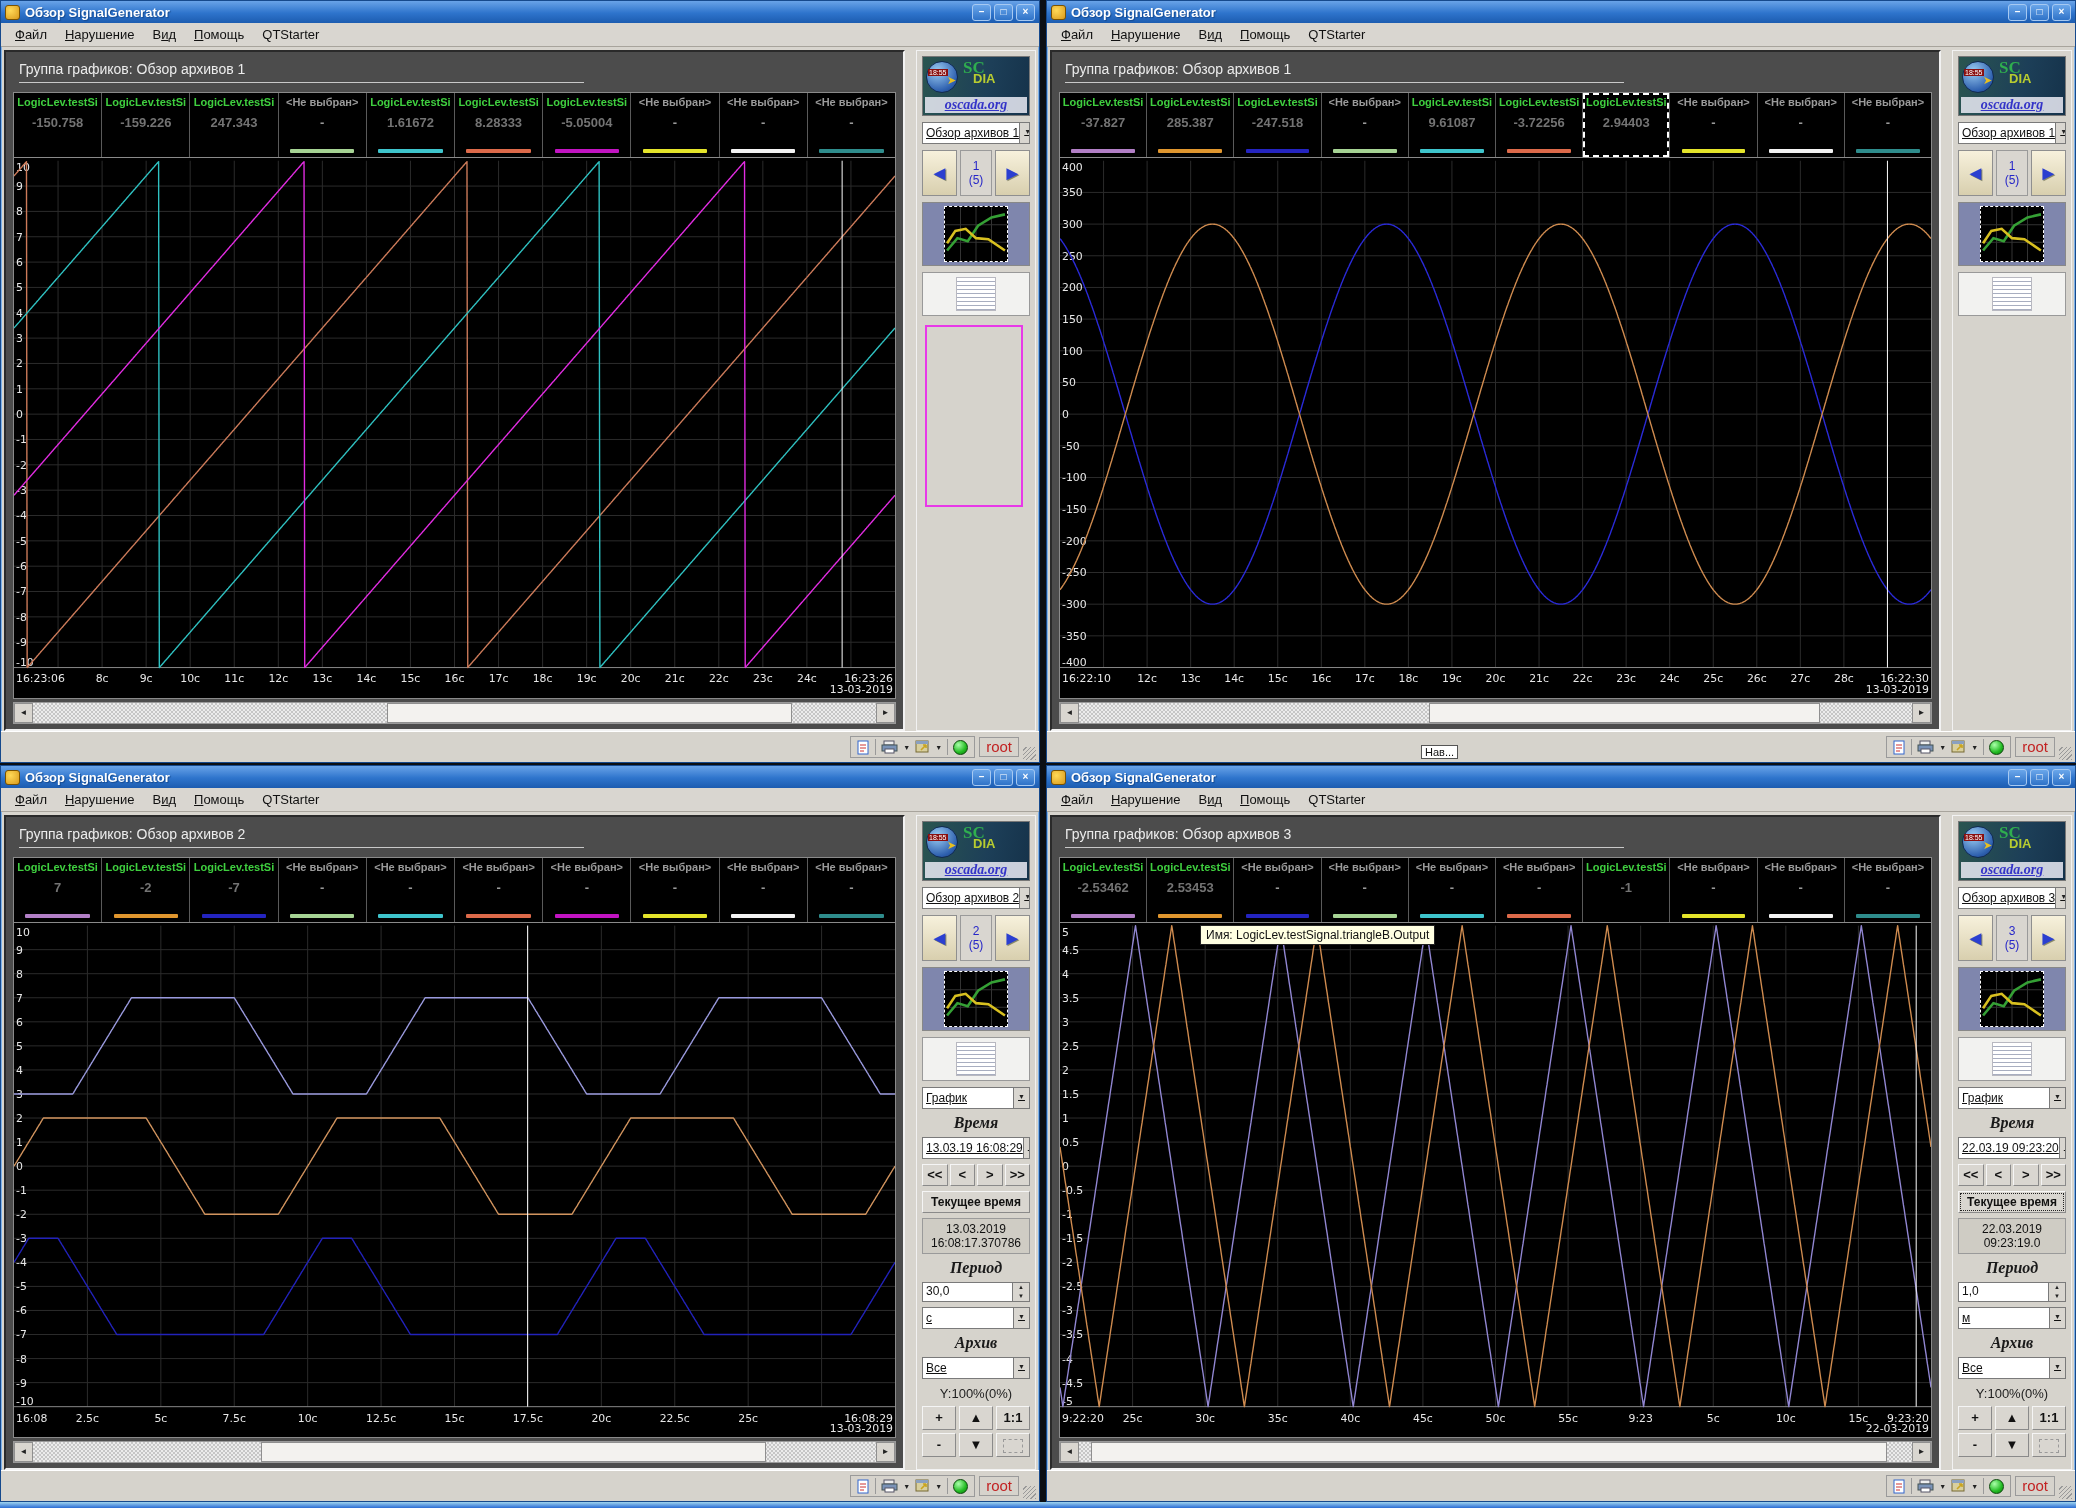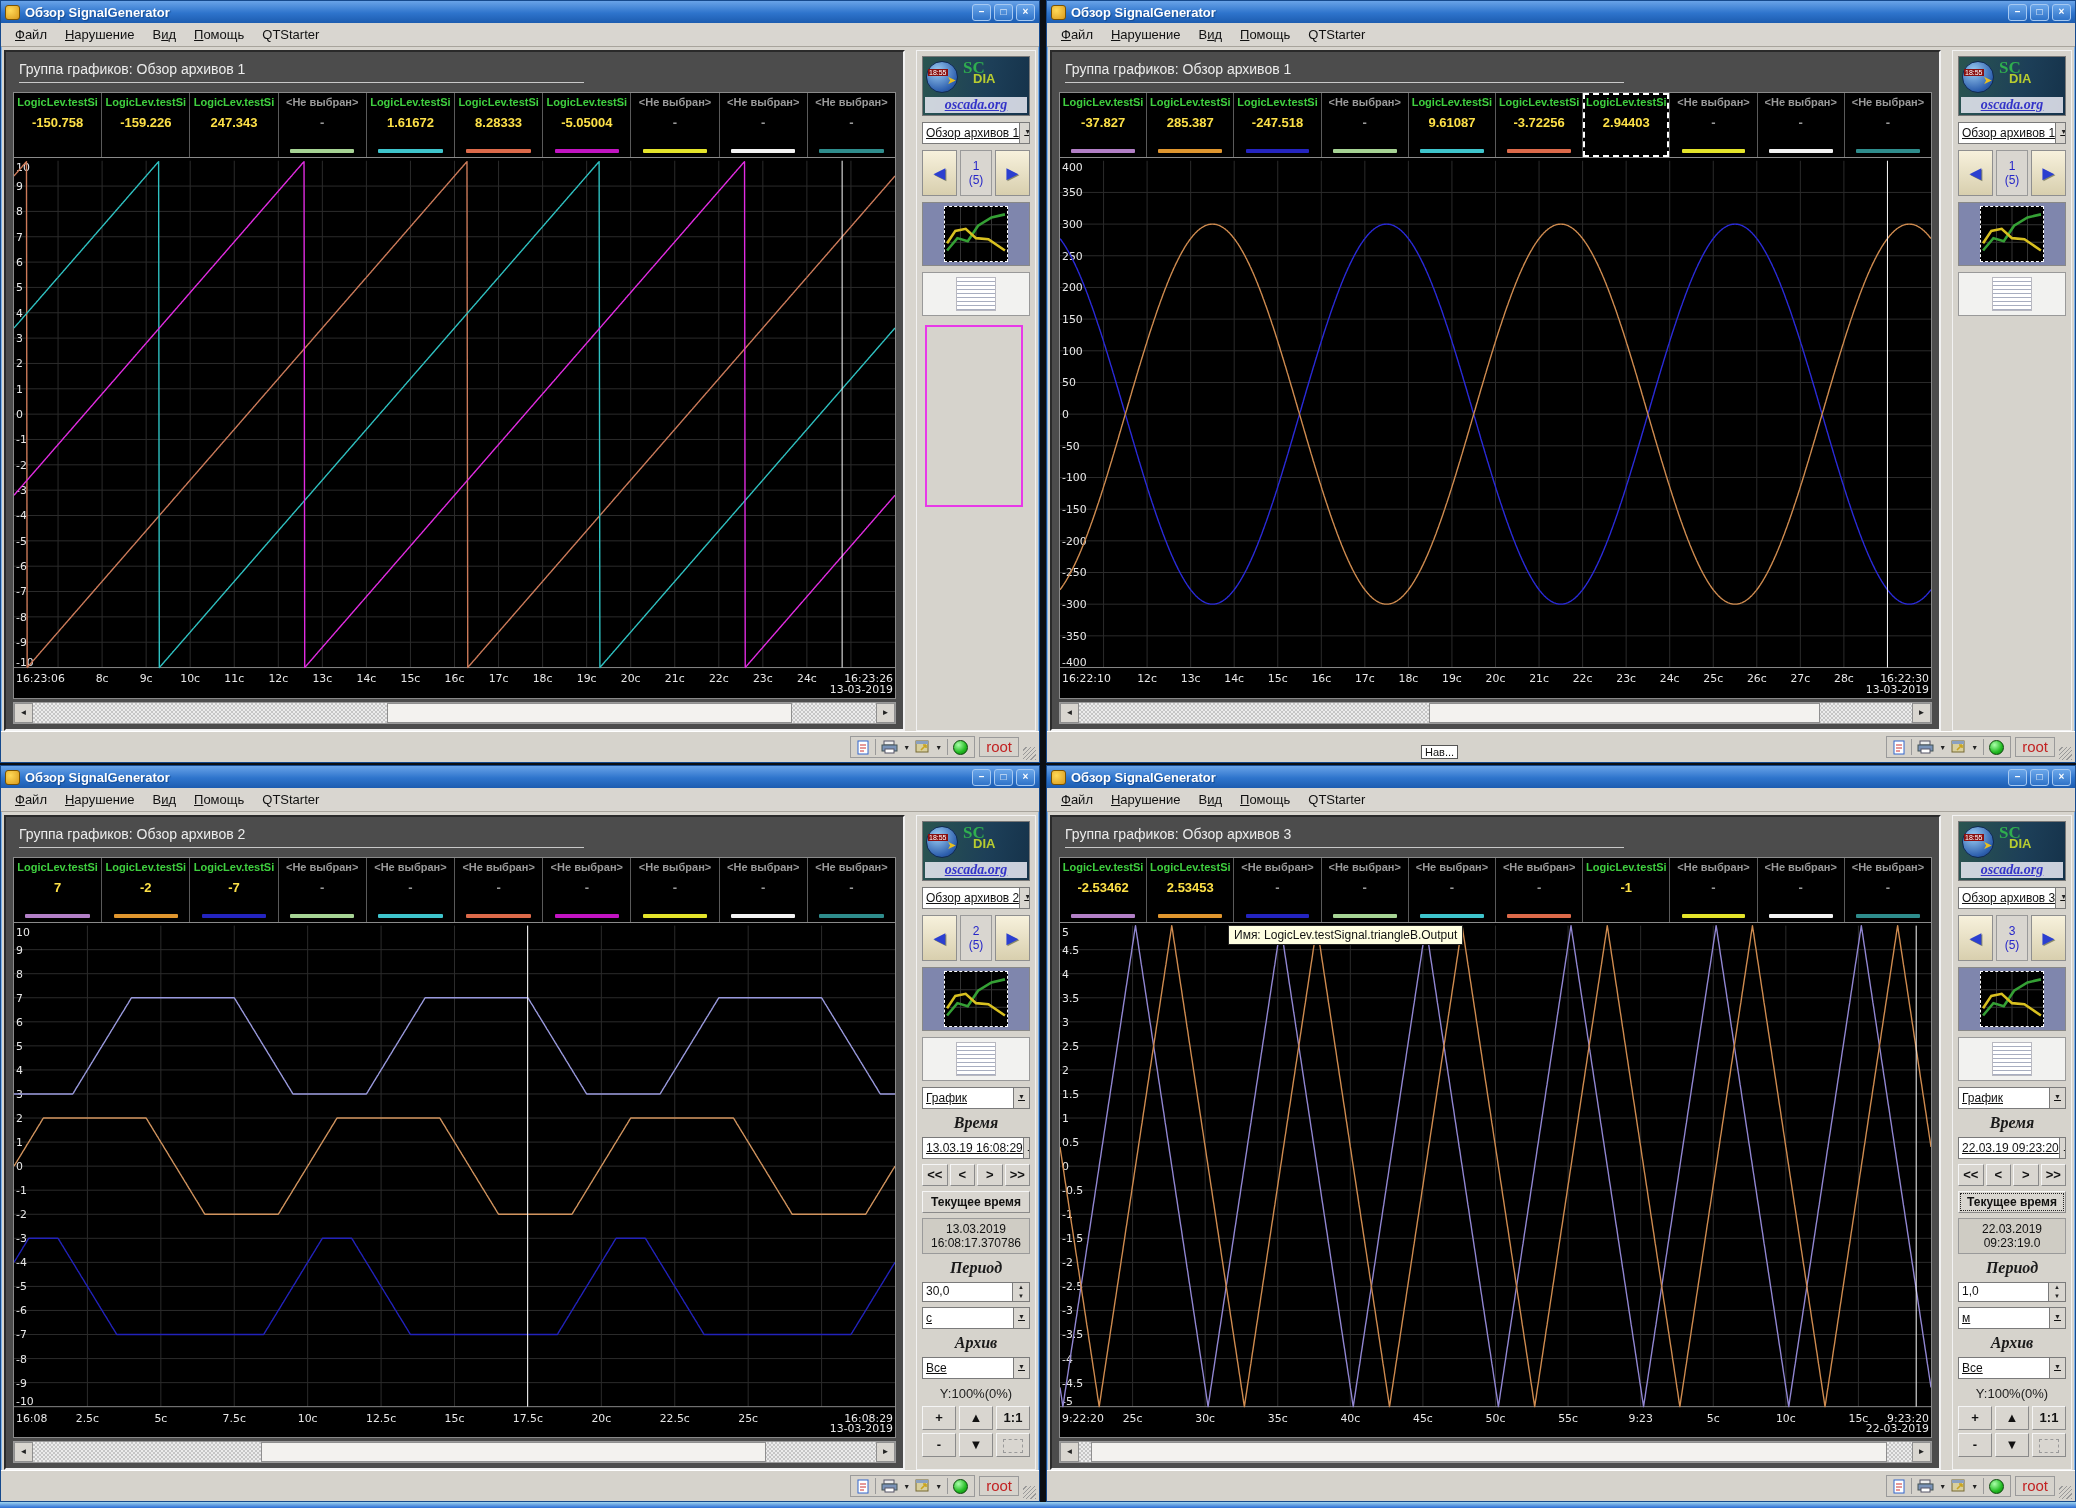--- a/index.html
+++ b/index.html
@@ -23,21 +23,21 @@
   .content{flex:1;display:flex;padding:3px 3px 0 3px;gap:11px;min-height:0;}
   .main-panel{flex:1;background:#4c4c4c;border:2px solid;border-color:#2a2a2a #f2f2f2 #f2f2f2 #2a2a2a;
               display:flex;flex-direction:column;min-width:0;padding:2px 7px 0 7px;box-sizing:border-box;}
   .group-title{color:#ececec;font-size:14px;padding:7px 4px 2px 6px;white-space:nowrap;}
   .group-underline{height:1px;background:#c9c9c9;width:64%;margin:3px 0 9px 6px;}
   .signal-header{display:flex;height:64px;flex:0 0 64px;background:#000;border:1px solid #8a8a8a;}
   .signal-cell{flex:1;border-right:1px solid #5a5a5a;display:flex;flex-direction:column;align-items:center;
                padding:3px 1px 4px;min-width:0;position:relative;box-sizing:border-box;}
   .signal-cell:last-child{border-right:none;}
   .signal-name{color:#3fcf3f;font-size:11px;font-weight:bold;white-space:nowrap;overflow:hidden;max-width:100%;}
-  .signal-value{color:#fde047;font-size:13px;font-weight:bold;margin-top:7px;}
+  .signal-value{color:#737373;font-size:13px;font-weight:bold;margin-top:7px;}
   .signal-cell.dim .signal-name,.signal-cell.dim .signal-value{color:#9a9a9a;}
   .signal-swatch{position:absolute;bottom:4px;left:13%;width:74%;height:4px;border-radius:1px;}
   .sel-overlay{display:none;position:absolute;inset:0;border:2px dashed #fff;}
   .signal-cell.selected .sel-overlay{display:block;}
   .chart-wrap{flex:1;position:relative;min-height:0;border:1px solid #8a8a8a;border-top:none;background:#000;}
   svg.chart{position:absolute;inset:0;width:100%;height:100%;display:block;}
   svg.chart text{font-family:"DejaVu Sans",sans-serif;fill:#e8e8e8;font-size:11px;}
   .tooltip{position:absolute;background:#ffffe1;border:1px solid #222;color:#111;font-size:12px;
            padding:2px 5px;white-space:nowrap;z-index:5;}
   .hscroll{height:20px;flex:0 0 20px;margin:3px 0 5px 0;display:flex;border:1px solid #9a9a9a;background:#d9d6d0;}
@@ -1041,21 +1041,21 @@
             <text x="660" y="501" text-anchor="middle">5с</text>
             <text x="733.3040000000001" y="501" text-anchor="middle">10с</text>
             <text x="806.6959999999999" y="501" text-anchor="middle">15с</text>
             <text x="2" y="501">9:22:20</text>
             <text x="878" y="501" text-anchor="end">9:23:20</text>
             <text x="878" y="512" text-anchor="end">22-03-2019</text>
             <polyline points="0.0,466.6 0.7,471.4 1.5,476.3 2.2,481.1 2.9,486.0 3.7,481.1 4.4,476.3 5.1,471.4 5.9,466.6 6.6,461.7 7.3,456.8 8.1,452.0 8.8,447.1 9.5,442.3 10.3,437.4 11.0,432.5 11.7,427.7 12.5,422.8 13.2,418.0 13.9,413.1 14.7,408.2 15.4,403.4 16.1,398.5 16.9,393.7 17.6,388.8 18.3,383.9 19.1,379.1 19.8,374.2 20.5,369.4 21.3,364.5 22.0,359.6 22.7,354.8 23.5,349.9 24.2,345.1 24.9,340.2 25.7,335.3 26.4,330.5 27.1,325.6 27.9,320.8 28.6,315.9 29.3,311.0 30.1,306.2 30.8,301.3 31.5,296.5 32.3,291.6 33.0,286.7 33.7,281.9 34.5,277.0 35.2,272.2 35.9,267.3 36.7,262.4 37.4,257.6 38.1,252.7 38.9,247.9 39.6,243.0 40.3,238.1 41.1,233.3 41.8,228.4 42.5,223.6 43.3,218.7 44.0,213.8 44.7,209.0 45.5,204.1 46.2,199.3 46.9,194.4 47.7,189.5 48.4,184.7 49.1,179.8 49.9,175.0 50.6,170.1 51.3,165.2 52.1,160.4 52.8,155.5 53.5,150.7 54.3,145.8 55.0,140.9 55.7,136.1 56.5,131.2 57.2,126.4 57.9,121.5 58.7,116.6 59.4,111.8 60.1,106.9 60.9,102.1 61.6,97.2 62.3,92.3 63.1,87.5 63.8,82.6 64.5,77.8 65.3,72.9 66.0,68.0 66.7,63.2 67.5,58.3 68.2,53.5 68.9,48.6 69.7,43.7 70.4,38.9 71.1,34.0 71.9,29.2 72.6,24.3 73.3,19.4 74.1,14.6 74.8,9.7 75.5,4.9 76.3,0.0 77.0,4.9 77.7,9.7 78.5,14.6 79.2,19.4 79.9,24.3 80.7,29.2 81.4,34.0 82.1,38.9 82.9,43.7 83.6,48.6 84.3,53.5 85.1,58.3 85.8,63.2 86.5,68.0 87.3,72.9 88.0,77.8 88.7,82.6 89.5,87.5 90.2,92.3 90.9,97.2 91.7,102.1 92.4,106.9 93.1,111.8 93.9,116.6 94.6,121.5 95.3,126.4 96.1,131.2 96.8,136.1 97.5,140.9 98.3,145.8 99.0,150.7 99.7,155.5 100.5,160.4 101.2,165.2 101.9,170.1 102.7,175.0 103.4,179.8 104.1,184.7 104.9,189.5 105.6,194.4 106.3,199.3 107.1,204.1 107.8,209.0 108.5,213.8 109.3,218.7 110.0,223.6 110.7,228.4 111.5,233.3 112.2,238.1 112.9,243.0 113.7,247.9 114.4,252.7 115.1,257.6 115.9,262.4 116.6,267.3 117.3,272.2 118.1,277.0 118.8,281.9 119.5,286.7 120.3,291.6 121.0,296.5 121.7,301.3 122.5,306.2 123.2,311.0 123.9,315.9 124.7,320.8 125.4,325.6 126.1,330.5 126.9,335.3 127.6,340.2 128.3,345.1 129.1,349.9 129.8,354.8 130.5,359.6 131.3,364.5 132.0,369.4 132.7,374.2 133.5,379.1 134.2,383.9 134.9,388.8 135.7,393.7 136.4,398.5 137.1,403.4 137.9,408.2 138.6,413.1 139.3,418.0 140.1,422.8 140.8,427.7 141.5,432.5 142.3,437.4 143.0,442.3 143.7,447.1 144.5,452.0 145.2,456.8 145.9,461.7 146.7,466.6 147.4,471.4 148.1,476.3 148.9,481.1 149.6,486.0 150.3,481.1 151.1,476.3 151.8,471.4 152.5,466.6 153.3,461.7 154.0,456.8 154.7,452.0 155.5,447.1 156.2,442.3 156.9,437.4 157.7,432.5 158.4,427.7 159.1,422.8 159.9,418.0 160.6,413.1 161.3,408.2 162.1,403.4 162.8,398.5 163.5,393.7 164.3,388.8 165.0,383.9 165.7,379.1 166.5,374.2 167.2,369.4 167.9,364.5 168.7,359.6 169.4,354.8 170.1,349.9 170.9,345.1 171.6,340.2 172.3,335.3 173.1,330.5 173.8,325.6 174.5,320.8 175.3,315.9 176.0,311.0 176.7,306.2 177.5,301.3 178.2,296.5 178.9,291.6 179.7,286.7 180.4,281.9 181.1,277.0 181.9,272.2 182.6,267.3 183.3,262.4 184.1,257.6 184.8,252.7 185.5,247.9 186.3,243.0 187.0,238.1 187.7,233.3 188.5,228.4 189.2,223.6 189.9,218.7 190.7,213.8 191.4,209.0 192.1,204.1 192.9,199.3 193.6,194.4 194.3,189.5 195.1,184.7 195.8,179.8 196.5,175.0 197.3,170.1 198.0,165.2 198.7,160.4 199.5,155.5 200.2,150.7 200.9,145.8 201.7,140.9 202.4,136.1 203.1,131.2 203.9,126.4 204.6,121.5 205.3,116.6 206.1,111.8 206.8,106.9 207.5,102.1 208.3,97.2 209.0,92.3 209.7,87.5 210.5,82.6 211.2,77.8 211.9,72.9 212.7,68.0 213.4,63.2 214.1,58.3 214.9,53.5 215.6,48.6 216.3,43.7 217.1,38.9 217.8,34.0 218.5,29.2 219.3,24.3 220.0,19.4 220.7,14.6 221.5,9.7 222.2,4.9 222.9,0.0 223.7,4.9 224.4,9.7 225.1,14.6 225.9,19.4 226.6,24.3 227.3,29.2 228.1,34.0 228.8,38.9 229.5,43.7 230.3,48.6 231.0,53.5 231.7,58.3 232.5,63.2 233.2,68.0 233.9,72.9 234.7,77.8 235.4,82.6 236.1,87.5 236.9,92.3 237.6,97.2 238.3,102.1 239.1,106.9 239.8,111.8 240.5,116.6 241.3,121.5 242.0,126.4 242.7,131.2 243.5,136.1 244.2,140.9 244.9,145.8 245.7,150.7 246.4,155.5 247.1,160.4 247.9,165.2 248.6,170.1 249.3,175.0 250.1,179.8 250.8,184.7 251.5,189.5 252.3,194.4 253.0,199.3 253.7,204.1 254.5,209.0 255.2,213.8 255.9,218.7 256.7,223.6 257.4,228.4 258.1,233.3 258.9,238.1 259.6,243.0 260.3,247.9 261.1,252.7 261.8,257.6 262.5,262.4 263.3,267.3 264.0,272.2 264.7,277.0 265.5,281.9 266.2,286.7 266.9,291.6 267.7,296.5 268.4,301.3 269.1,306.2 269.9,311.0 270.6,315.9 271.3,320.8 272.1,325.6 272.8,330.5 273.5,335.3 274.3,340.2 275.0,345.1 275.7,349.9 276.5,354.8 277.2,359.6 277.9,364.5 278.7,369.4 279.4,374.2 280.1,379.1 280.9,383.9 281.6,388.8 282.3,393.7 283.1,398.5 283.8,403.4 284.5,408.2 285.3,413.1 286.0,418.0 286.7,422.8 287.5,427.7 288.2,432.5 288.9,437.4 289.7,442.3 290.4,447.1 291.1,452.0 291.9,456.8 292.6,461.7 293.3,466.6 294.1,471.4 294.8,476.3 295.5,481.1 296.3,486.0 297.0,481.1 297.7,476.3 298.5,471.4 299.2,466.6 299.9,461.7 300.7,456.8 301.4,452.0 302.1,447.1 302.9,442.3 303.6,437.4 304.3,432.5 305.1,427.7 305.8,422.8 306.5,418.0 307.3,413.1 308.0,408.2 308.7,403.4 309.5,398.5 310.2,393.7 310.9,388.8 311.7,383.9 312.4,379.1 313.1,374.2 313.9,369.4 314.6,364.5 315.3,359.6 316.1,354.8 316.8,349.9 317.5,345.1 318.3,340.2 319.0,335.3 319.7,330.5 320.5,325.6 321.2,320.8 321.9,315.9 322.7,311.0 323.4,306.2 324.1,301.3 324.9,296.5 325.6,291.6 326.3,286.7 327.1,281.9 327.8,277.0 328.5,272.2 329.3,267.3 330.0,262.4 330.7,257.6 331.5,252.7 332.2,247.9 332.9,243.0 333.7,238.1 334.4,233.3 335.1,228.4 335.9,223.6 336.6,218.7 337.3,213.8 338.1,209.0 338.8,204.1 339.5,199.3 340.3,194.4 341.0,189.5 341.7,184.7 342.5,179.8 343.2,175.0 343.9,170.1 344.7,165.2 345.4,160.4 346.1,155.5 346.9,150.7 347.6,145.8 348.3,140.9 349.1,136.1 349.8,131.2 350.5,126.4 351.3,121.5 352.0,116.6 352.7,111.8 353.5,106.9 354.2,102.1 354.9,97.2 355.7,92.3 356.4,87.5 357.1,82.6 357.9,77.8 358.6,72.9 359.3,68.0 360.1,63.2 360.8,58.3 361.5,53.5 362.3,48.6 363.0,43.7 363.7,38.9 364.5,34.0 365.2,29.2 365.9,24.3 366.7,19.4 367.4,14.6 368.1,9.7 368.9,4.9 369.6,0.0 370.3,4.9 371.1,9.7 371.8,14.6 372.5,19.4 373.3,24.3 374.0,29.2 374.7,34.0 375.5,38.9 376.2,43.7 376.9,48.6 377.7,53.5 378.4,58.3 379.1,63.2 379.9,68.0 380.6,72.9 381.3,77.8 382.1,82.6 382.8,87.5 383.5,92.3 384.3,97.2 385.0,102.1 385.7,106.9 386.5,111.8 387.2,116.6 387.9,121.5 388.7,126.4 389.4,131.2 390.1,136.1 390.9,140.9 391.6,145.8 392.3,150.7 393.1,155.5 393.8,160.4 394.5,165.2 395.3,170.1 396.0,175.0 396.7,179.8 397.5,184.7 398.2,189.5 398.9,194.4 399.7,199.3 400.4,204.1 401.1,209.0 401.9,213.8 402.6,218.7 403.3,223.6 404.1,228.4 404.8,233.3 405.5,238.1 406.3,243.0 407.0,247.9 407.7,252.7 408.5,257.6 409.2,262.4 409.9,267.3 410.7,272.2 411.4,277.0 412.1,281.9 412.9,286.7 413.6,291.6 414.3,296.5 415.1,301.3 415.8,306.2 416.5,311.0 417.3,315.9 418.0,320.8 418.7,325.6 419.5,330.5 420.2,335.3 420.9,340.2 421.7,345.1 422.4,349.9 423.1,354.8 423.9,359.6 424.6,364.5 425.3,369.4 426.1,374.2 426.8,379.1 427.5,383.9 428.3,388.8 429.0,393.7 429.7,398.5 430.5,403.4 431.2,408.2 431.9,413.1 432.7,418.0 433.4,422.8 434.1,427.7 434.9,432.5 435.6,437.4 436.3,442.3 437.1,447.1 437.8,452.0 438.5,456.8 439.3,461.7 440.0,466.6 440.7,471.4 441.5,476.3 442.2,481.1 442.9,486.0 443.7,481.1 444.4,476.3 445.1,471.4 445.9,466.6 446.6,461.7 447.3,456.8 448.1,452.0 448.8,447.1 449.5,442.3 450.3,437.4 451.0,432.5 451.7,427.7 452.5,422.8 453.2,418.0 453.9,413.1 454.7,408.2 455.4,403.4 456.1,398.5 456.9,393.7 457.6,388.8 458.3,383.9 459.1,379.1 459.8,374.2 460.5,369.4 461.3,364.5 462.0,359.6 462.7,354.8 463.5,349.9 464.2,345.1 464.9,340.2 465.7,335.3 466.4,330.5 467.1,325.6 467.9,320.8 468.6,315.9 469.3,311.0 470.1,306.2 470.8,301.3 471.5,296.5 472.3,291.6 473.0,286.7 473.7,281.9 474.5,277.0 475.2,272.2 475.9,267.3 476.7,262.4 477.4,257.6 478.1,252.7 478.9,247.9 479.6,243.0 480.3,238.1 481.1,233.3 481.8,228.4 482.5,223.6 483.3,218.7 484.0,213.8 484.7,209.0 485.5,204.1 486.2,199.3 486.9,194.4 487.7,189.5 488.4,184.7 489.1,179.8 489.9,175.0 490.6,170.1 491.3,165.2 492.1,160.4 492.8,155.5 493.5,150.7 494.3,145.8 495.0,140.9 495.7,136.1 496.5,131.2 497.2,126.4 497.9,121.5 498.7,116.6 499.4,111.8 500.1,106.9 500.9,102.1 501.6,97.2 502.3,92.3 503.1,87.5 503.8,82.6 504.5,77.8 505.3,72.9 506.0,68.0 506.7,63.2 507.5,58.3 508.2,53.5 508.9,48.6 509.7,43.7 510.4,38.9 511.1,34.0 511.9,29.2 512.6,24.3 513.3,19.4 514.1,14.6 514.8,9.7 515.5,4.9 516.3,0.0 517.0,4.9 517.7,9.7 518.5,14.6 519.2,19.4 519.9,24.3 520.7,29.2 521.4,34.0 522.1,38.9 522.9,43.7 523.6,48.6 524.3,53.5 525.1,58.3 525.8,63.2 526.5,68.0 527.3,72.9 528.0,77.8 528.7,82.6 529.5,87.5 530.2,92.3 530.9,97.2 531.7,102.1 532.4,106.9 533.1,111.8 533.9,116.6 534.6,121.5 535.3,126.4 536.1,131.2 536.8,136.1 537.5,140.9 538.3,145.8 539.0,150.7 539.7,155.5 540.5,160.4 541.2,165.2 541.9,170.1 542.7,175.0 543.4,179.8 544.1,184.7 544.9,189.5 545.6,194.4 546.3,199.3 547.1,204.1 547.8,209.0 548.5,213.8 549.3,218.7 550.0,223.6 550.7,228.4 551.5,233.3 552.2,238.1 552.9,243.0 553.7,247.9 554.4,252.7 555.1,257.6 555.9,262.4 556.6,267.3 557.3,272.2 558.1,277.0 558.8,281.9 559.5,286.7 560.3,291.6 561.0,296.5 561.7,301.3 562.5,306.2 563.2,311.0 563.9,315.9 564.7,320.8 565.4,325.6 566.1,330.5 566.9,335.3 567.6,340.2 568.3,345.1 569.1,349.9 569.8,354.8 570.5,359.6 571.3,364.5 572.0,369.4 572.7,374.2 573.5,379.1 574.2,383.9 574.9,388.8 575.7,393.7 576.4,398.5 577.1,403.4 577.9,408.2 578.6,413.1 579.3,418.0 580.1,422.8 580.8,427.7 581.5,432.5 582.3,437.4 583.0,442.3 583.7,447.1 584.5,452.0 585.2,456.8 585.9,461.7 586.7,466.6 587.4,471.4 588.1,476.3 588.9,481.1 589.6,486.0 590.3,481.1 591.1,476.3 591.8,471.4 592.5,466.6 593.3,461.7 594.0,456.8 594.7,452.0 595.5,447.1 596.2,442.3 596.9,437.4 597.7,432.5 598.4,427.7 599.1,422.8 599.9,418.0 600.6,413.1 601.3,408.2 602.1,403.4 602.8,398.5 603.5,393.7 604.3,388.8 605.0,383.9 605.7,379.1 606.5,374.2 607.2,369.4 607.9,364.5 608.7,359.6 609.4,354.8 610.1,349.9 610.9,345.1 611.6,340.2 612.3,335.3 613.1,330.5 613.8,325.6 614.5,320.8 615.3,315.9 616.0,311.0 616.7,306.2 617.5,301.3 618.2,296.5 618.9,291.6 619.7,286.7 620.4,281.9 621.1,277.0 621.9,272.2 622.6,267.3 623.3,262.4 624.1,257.6 624.8,252.7 625.5,247.9 626.3,243.0 627.0,238.1 627.7,233.3 628.5,228.4 629.2,223.6 629.9,218.7 630.7,213.8 631.4,209.0 632.1,204.1 632.9,199.3 633.6,194.4 634.3,189.5 635.1,184.7 635.8,179.8 636.5,175.0 637.3,170.1 638.0,165.2 638.7,160.4 639.5,155.5 640.2,150.7 640.9,145.8 641.7,140.9 642.4,136.1 643.1,131.2 643.9,126.4 644.6,121.5 645.3,116.6 646.1,111.8 646.8,106.9 647.5,102.1 648.3,97.2 649.0,92.3 649.7,87.5 650.5,82.6 651.2,77.8 651.9,72.9 652.7,68.0 653.4,63.2 654.1,58.3 654.9,53.5 655.6,48.6 656.3,43.7 657.1,38.9 657.8,34.0 658.5,29.2 659.3,24.3 660.0,19.4 660.7,14.6 661.5,9.7 662.2,4.9 662.9,0.0 663.7,4.9 664.4,9.7 665.1,14.6 665.9,19.4 666.6,24.3 667.3,29.2 668.1,34.0 668.8,38.9 669.5,43.7 670.3,48.6 671.0,53.5 671.7,58.3 672.5,63.2 673.2,68.0 673.9,72.9 674.7,77.8 675.4,82.6 676.1,87.5 676.9,92.3 677.6,97.2 678.3,102.1 679.1,106.9 679.8,111.8 680.5,116.6 681.3,121.5 682.0,126.4 682.7,131.2 683.5,136.1 684.2,140.9 684.9,145.8 685.7,150.7 686.4,155.5 687.1,160.4 687.9,165.2 688.6,170.1 689.3,175.0 690.1,179.8 690.8,184.7 691.5,189.5 692.3,194.4 693.0,199.3 693.7,204.1 694.5,209.0 695.2,213.8 695.9,218.7 696.7,223.6 697.4,228.4 698.1,233.3 698.9,238.1 699.6,243.0 700.3,247.9 701.1,252.7 701.8,257.6 702.5,262.4 703.3,267.3 704.0,272.2 704.7,277.0 705.5,281.9 706.2,286.7 706.9,291.6 707.7,296.5 708.4,301.3 709.1,306.2 709.9,311.0 710.6,315.9 711.3,320.8 712.1,325.6 712.8,330.5 713.5,335.3 714.3,340.2 715.0,345.1 715.7,349.9 716.5,354.8 717.2,359.6 717.9,364.5 718.7,369.4 719.4,374.2 720.1,379.1 720.9,383.9 721.6,388.8 722.3,393.7 723.1,398.5 723.8,403.4 724.5,408.2 725.3,413.1 726.0,418.0 726.7,422.8 727.5,427.7 728.2,432.5 728.9,437.4 729.7,442.3 730.4,447.1 731.1,452.0 731.9,456.8 732.6,461.7 733.3,466.6 734.1,471.4 734.8,476.3 735.5,481.1 736.3,486.0 737.0,481.1 737.7,476.3 738.5,471.4 739.2,466.6 739.9,461.7 740.7,456.8 741.4,452.0 742.1,447.1 742.9,442.3 743.6,437.4 744.3,432.5 745.1,427.7 745.8,422.8 746.5,418.0 747.3,413.1 748.0,408.2 748.7,403.4 749.5,398.5 750.2,393.7 750.9,388.8 751.7,383.9 752.4,379.1 753.1,374.2 753.9,369.4 754.6,364.5 755.3,359.6 756.1,354.8 756.8,349.9 757.5,345.1 758.3,340.2 759.0,335.3 759.7,330.5 760.5,325.6 761.2,320.8 761.9,315.9 762.7,311.0 763.4,306.2 764.1,301.3 764.9,296.5 765.6,291.6 766.3,286.7 767.1,281.9 767.8,277.0 768.5,272.2 769.3,267.3 770.0,262.4 770.7,257.6 771.5,252.7 772.2,247.9 772.9,243.0 773.7,238.1 774.4,233.3 775.1,228.4 775.9,223.6 776.6,218.7 777.3,213.8 778.1,209.0 778.8,204.1 779.5,199.3 780.3,194.4 781.0,189.5 781.7,184.7 782.5,179.8 783.2,175.0 783.9,170.1 784.7,165.2 785.4,160.4 786.1,155.5 786.9,150.7 787.6,145.8 788.3,140.9 789.1,136.1 789.8,131.2 790.5,126.4 791.3,121.5 792.0,116.6 792.7,111.8 793.5,106.9 794.2,102.1 794.9,97.2 795.7,92.3 796.4,87.5 797.1,82.6 797.9,77.8 798.6,72.9 799.3,68.0 800.1,63.2 800.8,58.3 801.5,53.5 802.3,48.6 803.0,43.7 803.7,38.9 804.5,34.0 805.2,29.2 805.9,24.3 806.7,19.4 807.4,14.6 808.1,9.7 808.9,4.9 809.6,0.0 810.3,4.9 811.1,9.7 811.8,14.6 812.5,19.4 813.3,24.3 814.0,29.2 814.7,34.0 815.5,38.9 816.2,43.7 816.9,48.6 817.7,53.5 818.4,58.3 819.1,63.2 819.9,68.0 820.6,72.9 821.3,77.8 822.1,82.6 822.8,87.5 823.5,92.3 824.3,97.2 825.0,102.1 825.7,106.9 826.5,111.8 827.2,116.6 827.9,121.5 828.7,126.4 829.4,131.2 830.1,136.1 830.9,140.9 831.6,145.8 832.3,150.7 833.1,155.5 833.8,160.4 834.5,165.2 835.3,170.1 836.0,175.0 836.7,179.8 837.5,184.7 838.2,189.5 838.9,194.4 839.7,199.3 840.4,204.1 841.1,209.0 841.9,213.8 842.6,218.7 843.3,223.6 844.1,228.4 844.8,233.3 845.5,238.1 846.3,243.0 847.0,247.9 847.7,252.7 848.5,257.6 849.2,262.4 849.9,267.3 850.7,272.2 851.4,277.0 852.1,281.9 852.9,286.7 853.6,291.6 854.3,296.5 855.1,301.3 855.8,306.2 856.5,311.0 857.3,315.9 858.0,320.8 858.7,325.6 859.5,330.5 860.2,335.3 860.9,340.2 861.7,345.1 862.4,349.9 863.1,354.8 863.9,359.6 864.6,364.5 865.3,369.4 866.1,374.2 866.8,379.1 867.5,383.9 868.3,388.8 869.0,393.7 869.7,398.5 870.5,403.4 871.2,408.2 871.9,413.1 872.7,418.0 873.4,422.8 874.1,427.7 874.9,432.5 875.6,437.4 876.3,442.3 877.1,447.1 877.8,452.0 878.5,456.8 879.3,461.7 880.0,466.6" fill="none" stroke="#9186d2" stroke-width="1.4" stroke-linejoin="round"></polyline>
             <polyline points="0.0,223.6 0.7,228.4 1.5,233.3 2.2,238.1 2.9,243.0 3.7,247.9 4.4,252.7 5.1,257.6 5.9,262.4 6.6,267.3 7.3,272.2 8.1,277.0 8.8,281.9 9.5,286.7 10.3,291.6 11.0,296.5 11.7,301.3 12.5,306.2 13.2,311.0 13.9,315.9 14.7,320.8 15.4,325.6 16.1,330.5 16.9,335.3 17.6,340.2 18.3,345.1 19.1,349.9 19.8,354.8 20.5,359.6 21.3,364.5 22.0,369.4 22.7,374.2 23.5,379.1 24.2,383.9 24.9,388.8 25.7,393.7 26.4,398.5 27.1,403.4 27.9,408.2 28.6,413.1 29.3,418.0 30.1,422.8 30.8,427.7 31.5,432.5 32.3,437.4 33.0,442.3 33.7,447.1 34.5,452.0 35.2,456.8 35.9,461.7 36.7,466.6 37.4,471.4 38.1,476.3 38.9,481.1 39.6,486.0 40.3,481.1 41.1,476.3 41.8,471.4 42.5,466.6 43.3,461.7 44.0,456.8 44.7,452.0 45.5,447.1 46.2,442.3 46.9,437.4 47.7,432.5 48.4,427.7 49.1,422.8 49.9,418.0 50.6,413.1 51.3,408.2 52.1,403.4 52.8,398.5 53.5,393.7 54.3,388.8 55.0,383.9 55.7,379.1 56.5,374.2 57.2,369.4 57.9,364.5 58.7,359.6 59.4,354.8 60.1,349.9 60.9,345.1 61.6,340.2 62.3,335.3 63.1,330.5 63.8,325.6 64.5,320.8 65.3,315.9 66.0,311.0 66.7,306.2 67.5,301.3 68.2,296.5 68.9,291.6 69.7,286.7 70.4,281.9 71.1,277.0 71.9,272.2 72.6,267.3 73.3,262.4 74.1,257.6 74.8,252.7 75.5,247.9 76.3,243.0 77.0,238.1 77.7,233.3 78.5,228.4 79.2,223.6 79.9,218.7 80.7,213.8 81.4,209.0 82.1,204.1 82.9,199.3 83.6,194.4 84.3,189.5 85.1,184.7 85.8,179.8 86.5,175.0 87.3,170.1 88.0,165.2 88.7,160.4 89.5,155.5 90.2,150.7 90.9,145.8 91.7,140.9 92.4,136.1 93.1,131.2 93.9,126.4 94.6,121.5 95.3,116.6 96.1,111.8 96.8,106.9 97.5,102.1 98.3,97.2 99.0,92.3 99.7,87.5 100.5,82.6 101.2,77.8 101.9,72.9 102.7,68.0 103.4,63.2 104.1,58.3 104.9,53.5 105.6,48.6 106.3,43.7 107.1,38.9 107.8,34.0 108.5,29.2 109.3,24.3 110.0,19.4 110.7,14.6 111.5,9.7 112.2,4.9 112.9,0.0 113.7,4.9 114.4,9.7 115.1,14.6 115.9,19.4 116.6,24.3 117.3,29.2 118.1,34.0 118.8,38.9 119.5,43.7 120.3,48.6 121.0,53.5 121.7,58.3 122.5,63.2 123.2,68.0 123.9,72.9 124.7,77.8 125.4,82.6 126.1,87.5 126.9,92.3 127.6,97.2 128.3,102.1 129.1,106.9 129.8,111.8 130.5,116.6 131.3,121.5 132.0,126.4 132.7,131.2 133.5,136.1 134.2,140.9 134.9,145.8 135.7,150.7 136.4,155.5 137.1,160.4 137.9,165.2 138.6,170.1 139.3,175.0 140.1,179.8 140.8,184.7 141.5,189.5 142.3,194.4 143.0,199.3 143.7,204.1 144.5,209.0 145.2,213.8 145.9,218.7 146.7,223.6 147.4,228.4 148.1,233.3 148.9,238.1 149.6,243.0 150.3,247.9 151.1,252.7 151.8,257.6 152.5,262.4 153.3,267.3 154.0,272.2 154.7,277.0 155.5,281.9 156.2,286.7 156.9,291.6 157.7,296.5 158.4,301.3 159.1,306.2 159.9,311.0 160.6,315.9 161.3,320.8 162.1,325.6 162.8,330.5 163.5,335.3 164.3,340.2 165.0,345.1 165.7,349.9 166.5,354.8 167.2,359.6 167.9,364.5 168.7,369.4 169.4,374.2 170.1,379.1 170.9,383.9 171.6,388.8 172.3,393.7 173.1,398.5 173.8,403.4 174.5,408.2 175.3,413.1 176.0,418.0 176.7,422.8 177.5,427.7 178.2,432.5 178.9,437.4 179.7,442.3 180.4,447.1 181.1,452.0 181.9,456.8 182.6,461.7 183.3,466.6 184.1,471.4 184.8,476.3 185.5,481.1 186.3,486.0 187.0,481.1 187.7,476.3 188.5,471.4 189.2,466.6 189.9,461.7 190.7,456.8 191.4,452.0 192.1,447.1 192.9,442.3 193.6,437.4 194.3,432.5 195.1,427.7 195.8,422.8 196.5,418.0 197.3,413.1 198.0,408.2 198.7,403.4 199.5,398.5 200.2,393.7 200.9,388.8 201.7,383.9 202.4,379.1 203.1,374.2 203.9,369.4 204.6,364.5 205.3,359.6 206.1,354.8 206.8,349.9 207.5,345.1 208.3,340.2 209.0,335.3 209.7,330.5 210.5,325.6 211.2,320.8 211.9,315.9 212.7,311.0 213.4,306.2 214.1,301.3 214.9,296.5 215.6,291.6 216.3,286.7 217.1,281.9 217.8,277.0 218.5,272.2 219.3,267.3 220.0,262.4 220.7,257.6 221.5,252.7 222.2,247.9 222.9,243.0 223.7,238.1 224.4,233.3 225.1,228.4 225.9,223.6 226.6,218.7 227.3,213.8 228.1,209.0 228.8,204.1 229.5,199.3 230.3,194.4 231.0,189.5 231.7,184.7 232.5,179.8 233.2,175.0 233.9,170.1 234.7,165.2 235.4,160.4 236.1,155.5 236.9,150.7 237.6,145.8 238.3,140.9 239.1,136.1 239.8,131.2 240.5,126.4 241.3,121.5 242.0,116.6 242.7,111.8 243.5,106.9 244.2,102.1 244.9,97.2 245.7,92.3 246.4,87.5 247.1,82.6 247.9,77.8 248.6,72.9 249.3,68.0 250.1,63.2 250.8,58.3 251.5,53.5 252.3,48.6 253.0,43.7 253.7,38.9 254.5,34.0 255.2,29.2 255.9,24.3 256.7,19.4 257.4,14.6 258.1,9.7 258.9,4.9 259.6,0.0 260.3,4.9 261.1,9.7 261.8,14.6 262.5,19.4 263.3,24.3 264.0,29.2 264.7,34.0 265.5,38.9 266.2,43.7 266.9,48.6 267.7,53.5 268.4,58.3 269.1,63.2 269.9,68.0 270.6,72.9 271.3,77.8 272.1,82.6 272.8,87.5 273.5,92.3 274.3,97.2 275.0,102.1 275.7,106.9 276.5,111.8 277.2,116.6 277.9,121.5 278.7,126.4 279.4,131.2 280.1,136.1 280.9,140.9 281.6,145.8 282.3,150.7 283.1,155.5 283.8,160.4 284.5,165.2 285.3,170.1 286.0,175.0 286.7,179.8 287.5,184.7 288.2,189.5 288.9,194.4 289.7,199.3 290.4,204.1 291.1,209.0 291.9,213.8 292.6,218.7 293.3,223.6 294.1,228.4 294.8,233.3 295.5,238.1 296.3,243.0 297.0,247.9 297.7,252.7 298.5,257.6 299.2,262.4 299.9,267.3 300.7,272.2 301.4,277.0 302.1,281.9 302.9,286.7 303.6,291.6 304.3,296.5 305.1,301.3 305.8,306.2 306.5,311.0 307.3,315.9 308.0,320.8 308.7,325.6 309.5,330.5 310.2,335.3 310.9,340.2 311.7,345.1 312.4,349.9 313.1,354.8 313.9,359.6 314.6,364.5 315.3,369.4 316.1,374.2 316.8,379.1 317.5,383.9 318.3,388.8 319.0,393.7 319.7,398.5 320.5,403.4 321.2,408.2 321.9,413.1 322.7,418.0 323.4,422.8 324.1,427.7 324.9,432.5 325.6,437.4 326.3,442.3 327.1,447.1 327.8,452.0 328.5,456.8 329.3,461.7 330.0,466.6 330.7,471.4 331.5,476.3 332.2,481.1 332.9,486.0 333.7,481.1 334.4,476.3 335.1,471.4 335.9,466.6 336.6,461.7 337.3,456.8 338.1,452.0 338.8,447.1 339.5,442.3 340.3,437.4 341.0,432.5 341.7,427.7 342.5,422.8 343.2,418.0 343.9,413.1 344.7,408.2 345.4,403.4 346.1,398.5 346.9,393.7 347.6,388.8 348.3,383.9 349.1,379.1 349.8,374.2 350.5,369.4 351.3,364.5 352.0,359.6 352.7,354.8 353.5,349.9 354.2,345.1 354.9,340.2 355.7,335.3 356.4,330.5 357.1,325.6 357.9,320.8 358.6,315.9 359.3,311.0 360.1,306.2 360.8,301.3 361.5,296.5 362.3,291.6 363.0,286.7 363.7,281.9 364.5,277.0 365.2,272.2 365.9,267.3 366.7,262.4 367.4,257.6 368.1,252.7 368.9,247.9 369.6,243.0 370.3,238.1 371.1,233.3 371.8,228.4 372.5,223.6 373.3,218.7 374.0,213.8 374.7,209.0 375.5,204.1 376.2,199.3 376.9,194.4 377.7,189.5 378.4,184.7 379.1,179.8 379.9,175.0 380.6,170.1 381.3,165.2 382.1,160.4 382.8,155.5 383.5,150.7 384.3,145.8 385.0,140.9 385.7,136.1 386.5,131.2 387.2,126.4 387.9,121.5 388.7,116.6 389.4,111.8 390.1,106.9 390.9,102.1 391.6,97.2 392.3,92.3 393.1,87.5 393.8,82.6 394.5,77.8 395.3,72.9 396.0,68.0 396.7,63.2 397.5,58.3 398.2,53.5 398.9,48.6 399.7,43.7 400.4,38.9 401.1,34.0 401.9,29.2 402.6,24.3 403.3,19.4 404.1,14.6 404.8,9.7 405.5,4.9 406.3,0.0 407.0,4.9 407.7,9.7 408.5,14.6 409.2,19.4 409.9,24.3 410.7,29.2 411.4,34.0 412.1,38.9 412.9,43.7 413.6,48.6 414.3,53.5 415.1,58.3 415.8,63.2 416.5,68.0 417.3,72.9 418.0,77.8 418.7,82.6 419.5,87.5 420.2,92.3 420.9,97.2 421.7,102.1 422.4,106.9 423.1,111.8 423.9,116.6 424.6,121.5 425.3,126.4 426.1,131.2 426.8,136.1 427.5,140.9 428.3,145.8 429.0,150.7 429.7,155.5 430.5,160.4 431.2,165.2 431.9,170.1 432.7,175.0 433.4,179.8 434.1,184.7 434.9,189.5 435.6,194.4 436.3,199.3 437.1,204.1 437.8,209.0 438.5,213.8 439.3,218.7 440.0,223.6 440.7,228.4 441.5,233.3 442.2,238.1 442.9,243.0 443.7,247.9 444.4,252.7 445.1,257.6 445.9,262.4 446.6,267.3 447.3,272.2 448.1,277.0 448.8,281.9 449.5,286.7 450.3,291.6 451.0,296.5 451.7,301.3 452.5,306.2 453.2,311.0 453.9,315.9 454.7,320.8 455.4,325.6 456.1,330.5 456.9,335.3 457.6,340.2 458.3,345.1 459.1,349.9 459.8,354.8 460.5,359.6 461.3,364.5 462.0,369.4 462.7,374.2 463.5,379.1 464.2,383.9 464.9,388.8 465.7,393.7 466.4,398.5 467.1,403.4 467.9,408.2 468.6,413.1 469.3,418.0 470.1,422.8 470.8,427.7 471.5,432.5 472.3,437.4 473.0,442.3 473.7,447.1 474.5,452.0 475.2,456.8 475.9,461.7 476.7,466.6 477.4,471.4 478.1,476.3 478.9,481.1 479.6,486.0 480.3,481.1 481.1,476.3 481.8,471.4 482.5,466.6 483.3,461.7 484.0,456.8 484.7,452.0 485.5,447.1 486.2,442.3 486.9,437.4 487.7,432.5 488.4,427.7 489.1,422.8 489.9,418.0 490.6,413.1 491.3,408.2 492.1,403.4 492.8,398.5 493.5,393.7 494.3,388.8 495.0,383.9 495.7,379.1 496.5,374.2 497.2,369.4 497.9,364.5 498.7,359.6 499.4,354.8 500.1,349.9 500.9,345.1 501.6,340.2 502.3,335.3 503.1,330.5 503.8,325.6 504.5,320.8 505.3,315.9 506.0,311.0 506.7,306.2 507.5,301.3 508.2,296.5 508.9,291.6 509.7,286.7 510.4,281.9 511.1,277.0 511.9,272.2 512.6,267.3 513.3,262.4 514.1,257.6 514.8,252.7 515.5,247.9 516.3,243.0 517.0,238.1 517.7,233.3 518.5,228.4 519.2,223.6 519.9,218.7 520.7,213.8 521.4,209.0 522.1,204.1 522.9,199.3 523.6,194.4 524.3,189.5 525.1,184.7 525.8,179.8 526.5,175.0 527.3,170.1 528.0,165.2 528.7,160.4 529.5,155.5 530.2,150.7 530.9,145.8 531.7,140.9 532.4,136.1 533.1,131.2 533.9,126.4 534.6,121.5 535.3,116.6 536.1,111.8 536.8,106.9 537.5,102.1 538.3,97.2 539.0,92.3 539.7,87.5 540.5,82.6 541.2,77.8 541.9,72.9 542.7,68.0 543.4,63.2 544.1,58.3 544.9,53.5 545.6,48.6 546.3,43.7 547.1,38.9 547.8,34.0 548.5,29.2 549.3,24.3 550.0,19.4 550.7,14.6 551.5,9.7 552.2,4.9 552.9,0.0 553.7,4.9 554.4,9.7 555.1,14.6 555.9,19.4 556.6,24.3 557.3,29.2 558.1,34.0 558.8,38.9 559.5,43.7 560.3,48.6 561.0,53.5 561.7,58.3 562.5,63.2 563.2,68.0 563.9,72.9 564.7,77.8 565.4,82.6 566.1,87.5 566.9,92.3 567.6,97.2 568.3,102.1 569.1,106.9 569.8,111.8 570.5,116.6 571.3,121.5 572.0,126.4 572.7,131.2 573.5,136.1 574.2,140.9 574.9,145.8 575.7,150.7 576.4,155.5 577.1,160.4 577.9,165.2 578.6,170.1 579.3,175.0 580.1,179.8 580.8,184.7 581.5,189.5 582.3,194.4 583.0,199.3 583.7,204.1 584.5,209.0 585.2,213.8 585.9,218.7 586.7,223.6 587.4,228.4 588.1,233.3 588.9,238.1 589.6,243.0 590.3,247.9 591.1,252.7 591.8,257.6 592.5,262.4 593.3,267.3 594.0,272.2 594.7,277.0 595.5,281.9 596.2,286.7 596.9,291.6 597.7,296.5 598.4,301.3 599.1,306.2 599.9,311.0 600.6,315.9 601.3,320.8 602.1,325.6 602.8,330.5 603.5,335.3 604.3,340.2 605.0,345.1 605.7,349.9 606.5,354.8 607.2,359.6 607.9,364.5 608.7,369.4 609.4,374.2 610.1,379.1 610.9,383.9 611.6,388.8 612.3,393.7 613.1,398.5 613.8,403.4 614.5,408.2 615.3,413.1 616.0,418.0 616.7,422.8 617.5,427.7 618.2,432.5 618.9,437.4 619.7,442.3 620.4,447.1 621.1,452.0 621.9,456.8 622.6,461.7 623.3,466.6 624.1,471.4 624.8,476.3 625.5,481.1 626.3,486.0 627.0,481.1 627.7,476.3 628.5,471.4 629.2,466.6 629.9,461.7 630.7,456.8 631.4,452.0 632.1,447.1 632.9,442.3 633.6,437.4 634.3,432.5 635.1,427.7 635.8,422.8 636.5,418.0 637.3,413.1 638.0,408.2 638.7,403.4 639.5,398.5 640.2,393.7 640.9,388.8 641.7,383.9 642.4,379.1 643.1,374.2 643.9,369.4 644.6,364.5 645.3,359.6 646.1,354.8 646.8,349.9 647.5,345.1 648.3,340.2 649.0,335.3 649.7,330.5 650.5,325.6 651.2,320.8 651.9,315.9 652.7,311.0 653.4,306.2 654.1,301.3 654.9,296.5 655.6,291.6 656.3,286.7 657.1,281.9 657.8,277.0 658.5,272.2 659.3,267.3 660.0,262.4 660.7,257.6 661.5,252.7 662.2,247.9 662.9,243.0 663.7,238.1 664.4,233.3 665.1,228.4 665.9,223.6 666.6,218.7 667.3,213.8 668.1,209.0 668.8,204.1 669.5,199.3 670.3,194.4 671.0,189.5 671.7,184.7 672.5,179.8 673.2,175.0 673.9,170.1 674.7,165.2 675.4,160.4 676.1,155.5 676.9,150.7 677.6,145.8 678.3,140.9 679.1,136.1 679.8,131.2 680.5,126.4 681.3,121.5 682.0,116.6 682.7,111.8 683.5,106.9 684.2,102.1 684.9,97.2 685.7,92.3 686.4,87.5 687.1,82.6 687.9,77.8 688.6,72.9 689.3,68.0 690.1,63.2 690.8,58.3 691.5,53.5 692.3,48.6 693.0,43.7 693.7,38.9 694.5,34.0 695.2,29.2 695.9,24.3 696.7,19.4 697.4,14.6 698.1,9.7 698.9,4.9 699.6,0.0 700.3,4.9 701.1,9.7 701.8,14.6 702.5,19.4 703.3,24.3 704.0,29.2 704.7,34.0 705.5,38.9 706.2,43.7 706.9,48.6 707.7,53.5 708.4,58.3 709.1,63.2 709.9,68.0 710.6,72.9 711.3,77.8 712.1,82.6 712.8,87.5 713.5,92.3 714.3,97.2 715.0,102.1 715.7,106.9 716.5,111.8 717.2,116.6 717.9,121.5 718.7,126.4 719.4,131.2 720.1,136.1 720.9,140.9 721.6,145.8 722.3,150.7 723.1,155.5 723.8,160.4 724.5,165.2 725.3,170.1 726.0,175.0 726.7,179.8 727.5,184.7 728.2,189.5 728.9,194.4 729.7,199.3 730.4,204.1 731.1,209.0 731.9,213.8 732.6,218.7 733.3,223.6 734.1,228.4 734.8,233.3 735.5,238.1 736.3,243.0 737.0,247.9 737.7,252.7 738.5,257.6 739.2,262.4 739.9,267.3 740.7,272.2 741.4,277.0 742.1,281.9 742.9,286.7 743.6,291.6 744.3,296.5 745.1,301.3 745.8,306.2 746.5,311.0 747.3,315.9 748.0,320.8 748.7,325.6 749.5,330.5 750.2,335.3 750.9,340.2 751.7,345.1 752.4,349.9 753.1,354.8 753.9,359.6 754.6,364.5 755.3,369.4 756.1,374.2 756.8,379.1 757.5,383.9 758.3,388.8 759.0,393.7 759.7,398.5 760.5,403.4 761.2,408.2 761.9,413.1 762.7,418.0 763.4,422.8 764.1,427.7 764.9,432.5 765.6,437.4 766.3,442.3 767.1,447.1 767.8,452.0 768.5,456.8 769.3,461.7 770.0,466.6 770.7,471.4 771.5,476.3 772.2,481.1 772.9,486.0 773.7,481.1 774.4,476.3 775.1,471.4 775.9,466.6 776.6,461.7 777.3,456.8 778.1,452.0 778.8,447.1 779.5,442.3 780.3,437.4 781.0,432.5 781.7,427.7 782.5,422.8 783.2,418.0 783.9,413.1 784.7,408.2 785.4,403.4 786.1,398.5 786.9,393.7 787.6,388.8 788.3,383.9 789.1,379.1 789.8,374.2 790.5,369.4 791.3,364.5 792.0,359.6 792.7,354.8 793.5,349.9 794.2,345.1 794.9,340.2 795.7,335.3 796.4,330.5 797.1,325.6 797.9,320.8 798.6,315.9 799.3,311.0 800.1,306.2 800.8,301.3 801.5,296.5 802.3,291.6 803.0,286.7 803.7,281.9 804.5,277.0 805.2,272.2 805.9,267.3 806.7,262.4 807.4,257.6 808.1,252.7 808.9,247.9 809.6,243.0 810.3,238.1 811.1,233.3 811.8,228.4 812.5,223.6 813.3,218.7 814.0,213.8 814.7,209.0 815.5,204.1 816.2,199.3 816.9,194.4 817.7,189.5 818.4,184.7 819.1,179.8 819.9,175.0 820.6,170.1 821.3,165.2 822.1,160.4 822.8,155.5 823.5,150.7 824.3,145.8 825.0,140.9 825.7,136.1 826.5,131.2 827.2,126.4 827.9,121.5 828.7,116.6 829.4,111.8 830.1,106.9 830.9,102.1 831.6,97.2 832.3,92.3 833.1,87.5 833.8,82.6 834.5,77.8 835.3,72.9 836.0,68.0 836.7,63.2 837.5,58.3 838.2,53.5 838.9,48.6 839.7,43.7 840.4,38.9 841.1,34.0 841.9,29.2 842.6,24.3 843.3,19.4 844.1,14.6 844.8,9.7 845.5,4.9 846.3,0.0 847.0,4.9 847.7,9.7 848.5,14.6 849.2,19.4 849.9,24.3 850.7,29.2 851.4,34.0 852.1,38.9 852.9,43.7 853.6,48.6 854.3,53.5 855.1,58.3 855.8,63.2 856.5,68.0 857.3,72.9 858.0,77.8 858.7,82.6 859.5,87.5 860.2,92.3 860.9,97.2 861.7,102.1 862.4,106.9 863.1,111.8 863.9,116.6 864.6,121.5 865.3,126.4 866.1,131.2 866.8,136.1 867.5,140.9 868.3,145.8 869.0,150.7 869.7,155.5 870.5,160.4 871.2,165.2 871.9,170.1 872.7,175.0 873.4,179.8 874.1,184.7 874.9,189.5 875.6,194.4 876.3,199.3 877.1,204.1 877.8,209.0 878.5,213.8 879.3,218.7 880.0,223.6" fill="none" stroke="#cf8b4f" stroke-width="1.4" stroke-linejoin="round"></polyline>
             <line x1="865.04" y1="0" x2="865.04" y2="486" stroke="#ffffff" stroke-width="1"></line>
           </svg>
-        <div class="tooltip" style="left: 140px; top: 2px; margin-left: 28px;"><span>Имя: LogicLev.testSignal.triangleB.Output</span></div>
+        <div class="tooltip" style="left: 140px; top: 2px;"><span>Имя: LogicLev.testSignal.triangleB.Output</span></div>
       </div>
       <div class="hscroll">
         <div class="sb-btn">◄</div>
         <div class="sb-track">
           <div class="sb-thumb" style="left: 1.5%; width: 95.5%;"></div>
         </div>
         <div class="sb-btn">►</div>
       </div>
     </div>
     <div class="sidebar">

